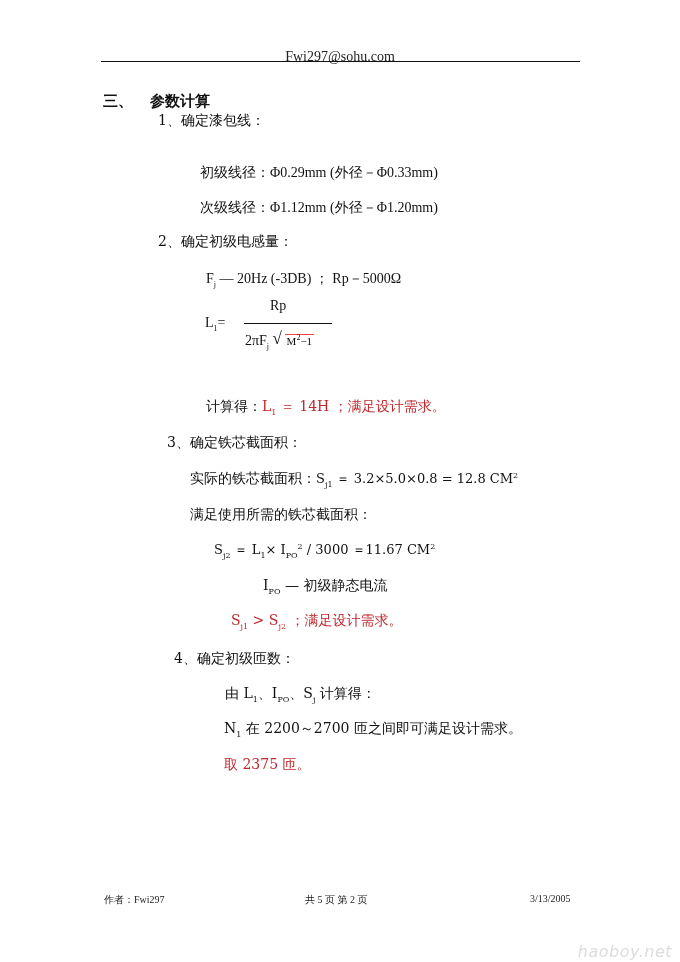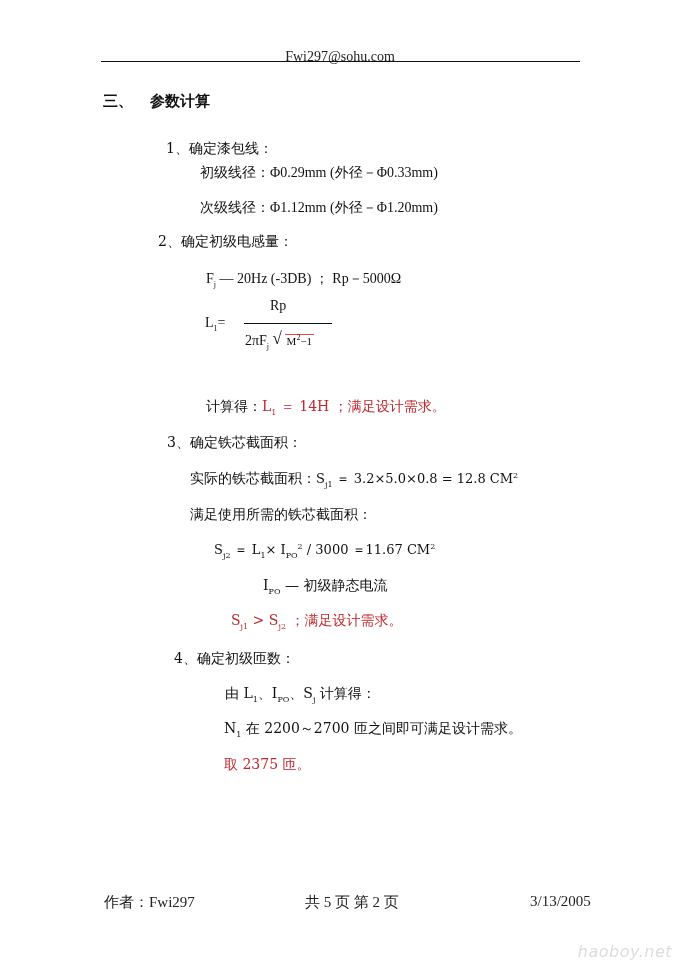--- a/index.html
+++ b/index.html
@@ -13,33 +13,33 @@
   .section-title { top: 92px; font-size: 15px; font-weight: bold; }
   .t { font-size: 14px; }
   .latin { font-family: "Liberation Serif", serif; }
   .mono { font-family: "DejaVu Serif", serif; }
   .red { color: #c0282d; }
   sub, sup { font-size: 8px; line-height: 0; }
   .frac-line { left: 244px; top: 323px; width: 88px; border-top: 1.2px solid #111; height: 0; }
   .sqrt { display: inline-block; position: relative; padding-left: 12px; }
   .sqrt::before { content: "√"; position: absolute; left: 0; top: -4px; font-size: 17px; }
   .sqrt .rad { border-top: 1px solid #ef4444; padding: 0 2px; font-size: 11px; }
-  .footer { top: 893px; font-family: "Liberation Serif", serif; font-size: 15px; color: #222; }
+  .footer { top: 893px; font-family: "Liberation Serif", serif; font-size: 10px; color: #222; }
   .watermark { right: 8px; top: 942px; font-family: "DejaVu Sans", sans-serif; font-size: 16px; color: #dcdcdc; font-style: italic; letter-spacing: 0.5px; }
 </style>
 </head>
 <body>
 
 <div class="abs hdr-email">Fwi297@sohu.com</div>
 <div class="abs hdr-rule"></div>
 
 <div class="abs section-title" style="left:103px;">三、</div>
 <div class="abs section-title" style="left:150px;">参数计算</div>
 
-<div class="abs t" style="left:158px; top:140px;margin-left:8px;">1、确定漆包线：</div>
+<div class="abs t" style="left:158px; top:112px;">1、确定漆包线：</div>
 <div class="abs t" style="left:200px; top:164px;">
   <span>初级线径：</span><span class="latin">Φ0.29mm (外径－Φ0.33mm)</span>
 </div>
 <div class="abs t" style="left:200px; top:199px;">
   <span>次级线径：</span><span class="latin">Φ1.12mm (外径－Φ1.20mm)</span>
 </div>
 
 <div class="abs t" style="left:158px; top:233px;">2、确定初级电感量：</div>
 <div class="abs t latin" style="left:206px; top:270px;">
   <span>F</span><sub>j</sub><span> — 20Hz   (-3DB)   ；  Rp－5000Ω</span>

